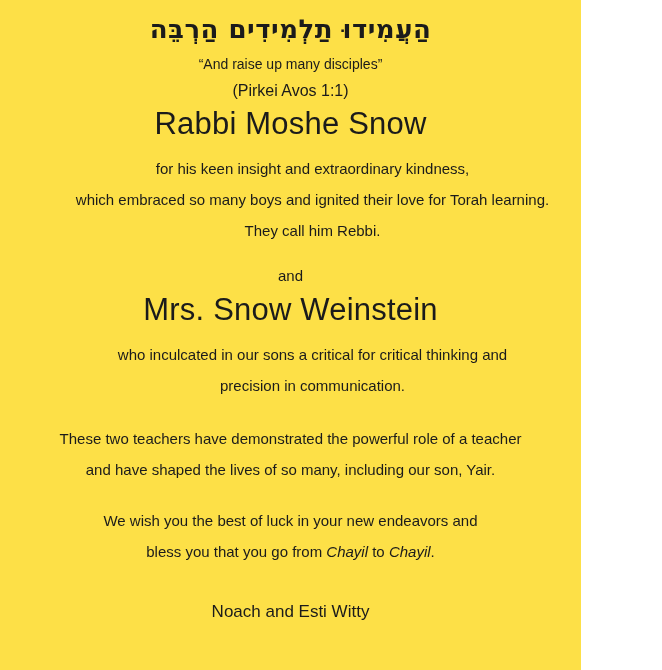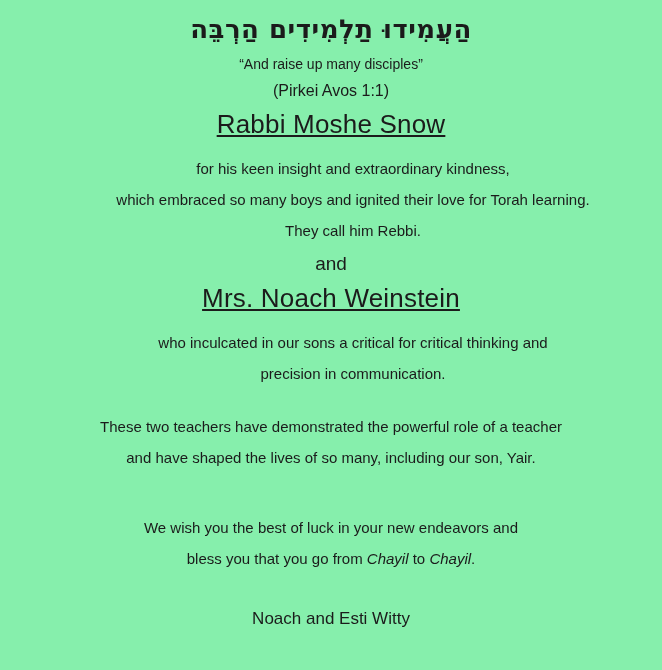--- a/index.html
+++ b/index.html
@@ -1,30 +1,30 @@
 <!DOCTYPE html>
 <html><head>
 <meta charset="utf-8">
 <style>
   html, body {
     margin: 0;
     padding: 0;
     background: #ffffff;
   }
   .page {
-    width: 662px;
+    width: 581px;
     height: 670px;
     box-sizing: border-box;
     padding-top: 8px;
     overflow: hidden;
     text-align: center;
     color: #1b1b1b;
     font-family: "Liberation Sans", sans-serif;
     font-size: 15px;
-    background: #86efac;
+    background: #fde047;
   }
   .hebrew-title {
     font-family: "DejaVu Sans", sans-serif;
     font-weight: 700;
     font-size: 26px;
     line-height: 42px;
     letter-spacing: 0.5px;
   }
   .translation {
     font-size: 14px;
@@ -33,43 +33,42 @@
   .citation {
     font-size: 16px;
     line-height: 25px;
   }
   .intro-line {
     margin-top: 14px;
     font-size: 15px;
     line-height: 28px;
   }
   .honoree-name {
-    font-size: 26px;
+    font-size: 31px;
     line-height: 42px;
     letter-spacing: 0.2px;
-    text-decoration: underline;
   }
   .tribute-group {
     margin-top: 8px;
     margin-left: 44px;
   }
   .body-line {
     font-size: 15px;
     line-height: 31px;
   }
   .connector {
-    font-size: 19px;
+    font-size: 15px;
     line-height: 26px;
-    margin-top: 5px;
+    margin-top: 17px;
   }
   .paragraph-1 {
     margin-top: 22px;
   }
   .paragraph-2 {
-    margin-top: 39px;
+    margin-top: 20px;
   }
   .it {
     font-style: italic;
   }
   .signature {
     margin-top: 30px;
     font-size: 17px;
     line-height: 30px;
   }
 </style>
@@ -88,21 +87,21 @@
   <div class="honoree-name">Rabbi Moshe Snow</div>
 
   <div class="tribute-group">
     <div class="body-line">for his keen insight and extraordinary kindness,</div>
     <div class="body-line">which embraced so many boys and ignited their love for Torah learning.</div>
     <div class="body-line">They call him Rebbi.</div>
   </div>
 
   <div class="connector">and</div>
 
-  <div class="honoree-name">Mrs. Noach Weinstein</div>
+  <div class="honoree-name">Mrs. Snow Weinstein</div>
 
   <div class="tribute-group">
     <div class="body-line">who inculcated in our sons a critical for critical thinking and</div>
     <div class="body-line">precision in communication.</div>
   </div>
 
   <div class="paragraph-1">
     <div class="body-line">These two teachers have demonstrated the powerful role of a teacher</div>
     <div class="body-line">and have shaped the lives of so many, including our son, Yair.</div>
   </div>

